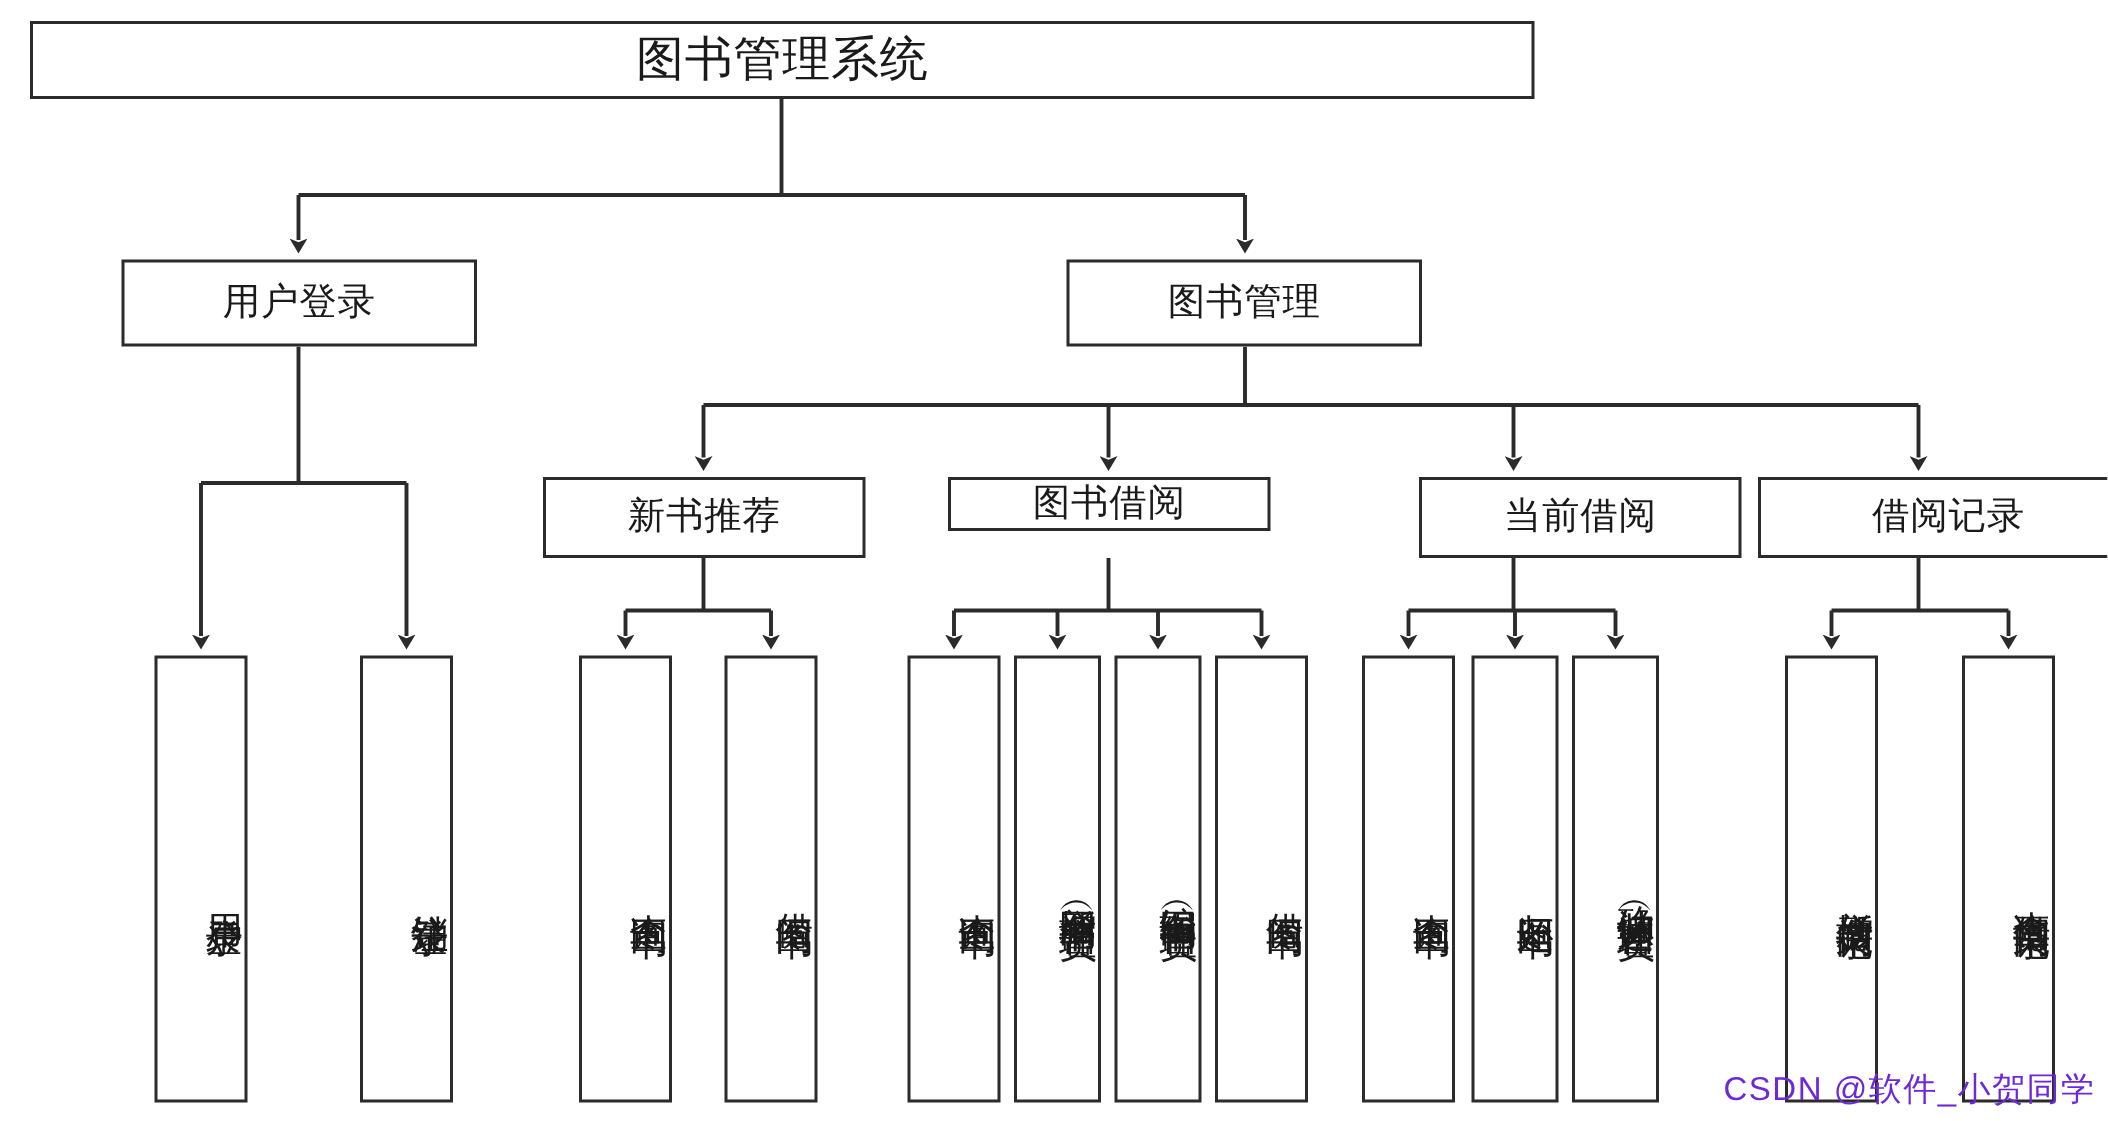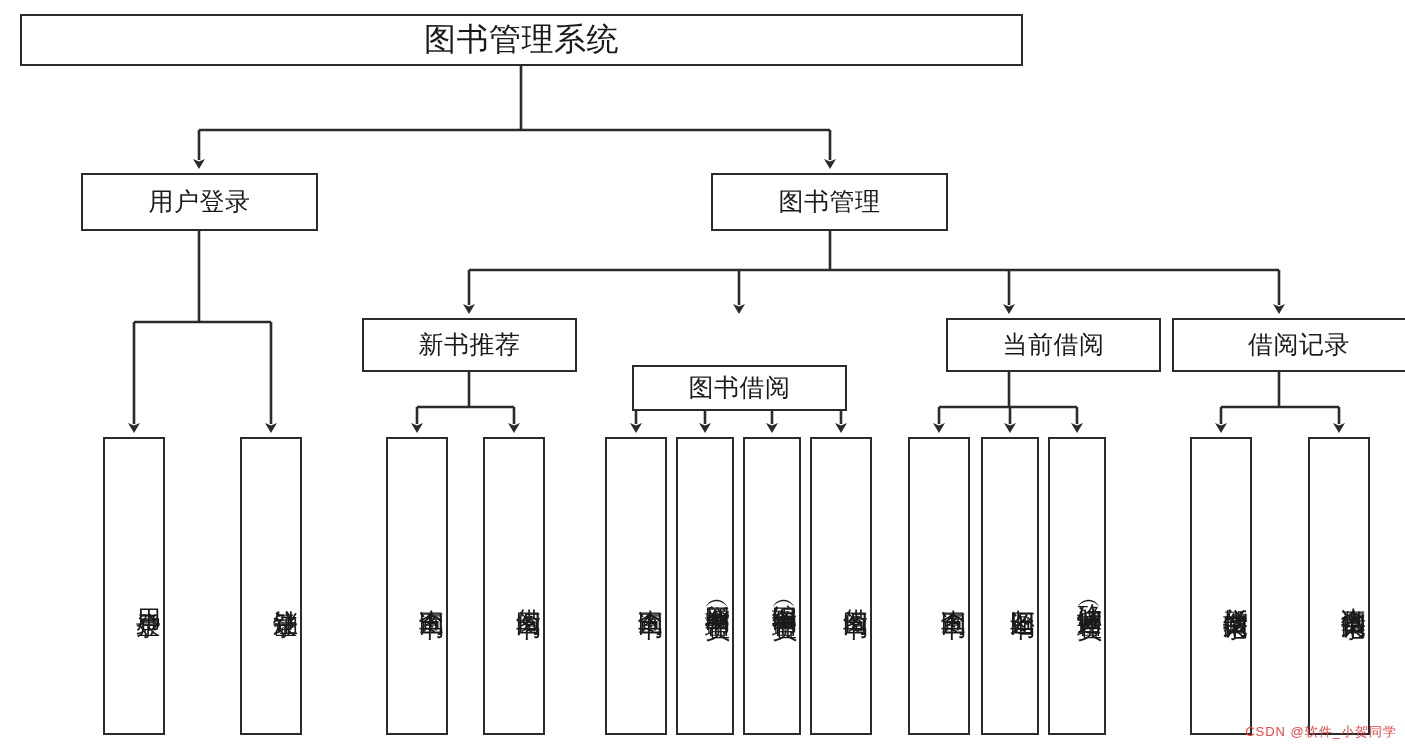--- a/index.html
+++ b/index.html
@@ -56,22 +56,22 @@
   .leaf-text {
     writing-mode: vertical-rl;
     text-orientation: upright;
     white-space: normal;
     display: block;
   }
   .watermark {
     position: absolute;
     right: 8px;
     bottom: 6px;
-    font-size: 13px;
-    color: #ef4444;
+    font-size: 22px;
+    color: #6d28d9;
     letter-spacing: 1px;
     white-space: nowrap;
   }
 </style>
 </head>
 <body>
 
 <div id="canvas">
 
   <svg id="wires" viewBox="0 0 1405 747">
@@ -131,21 +131,21 @@
   <div class="node horiz" style="left: 81px; top: 173px; width: 237px; height: 58px;">
     <span>用户登录</span>
   </div>
   <div class="node horiz" style="left: 711px; top: 173px; width: 237px; height: 58px;">
     <span>图书管理</span>
   </div>
 
   <div class="node horiz" style="left: 362px; top: 318px; width: 215px; height: 54px;">
     <span>新书推荐</span>
   </div>
-  <div class="node horiz" style="left: 632px; top: 318px; width: 215px; height: 46px; margin-top: 47px;">
+  <div class="node horiz" style="left: 632px; top: 318px; width: 215px; height: 36px;">
     <span>图书借阅</span>
   </div>
   <div class="node horiz" style="left: 902px; top: 318px; width: 215px; height: 54px; margin-left: 44px;">
     <span>当前借阅</span>
   </div>
   <div class="node horiz" style="left: 1172px; top: 318px; width: 254px; height: 54px;">
     <span>借阅记录</span>
   </div>
 
   <div class="node leaf" style="left: 103px; top: 437px; width: 62px; height: 298px;">

